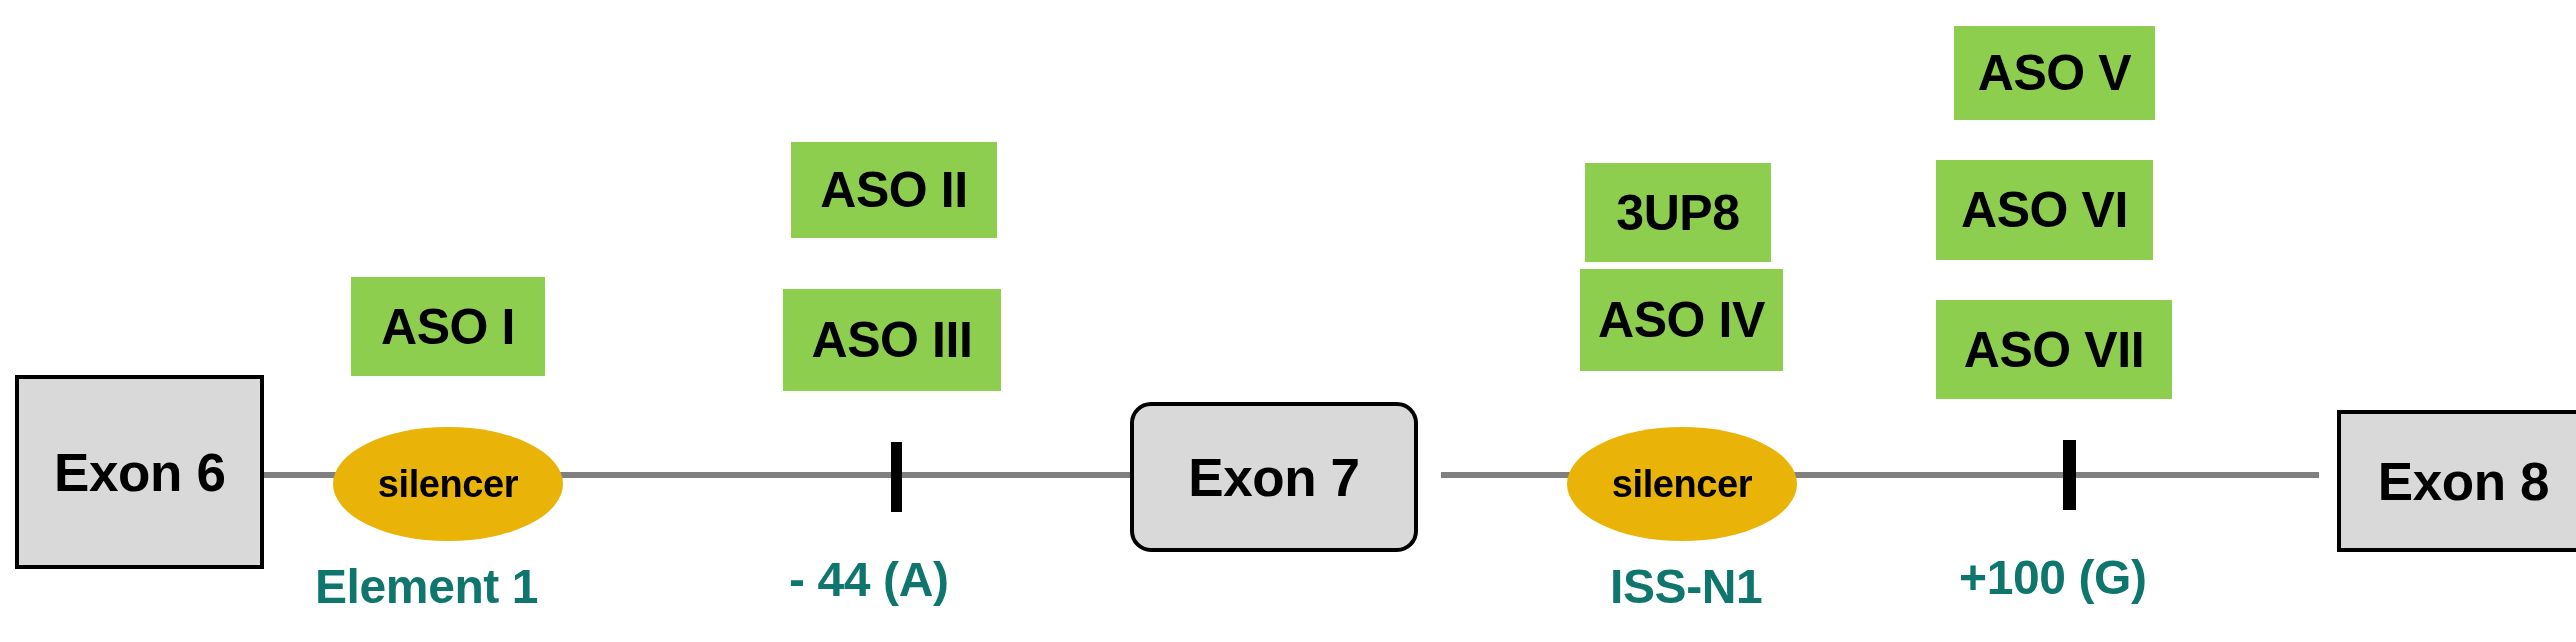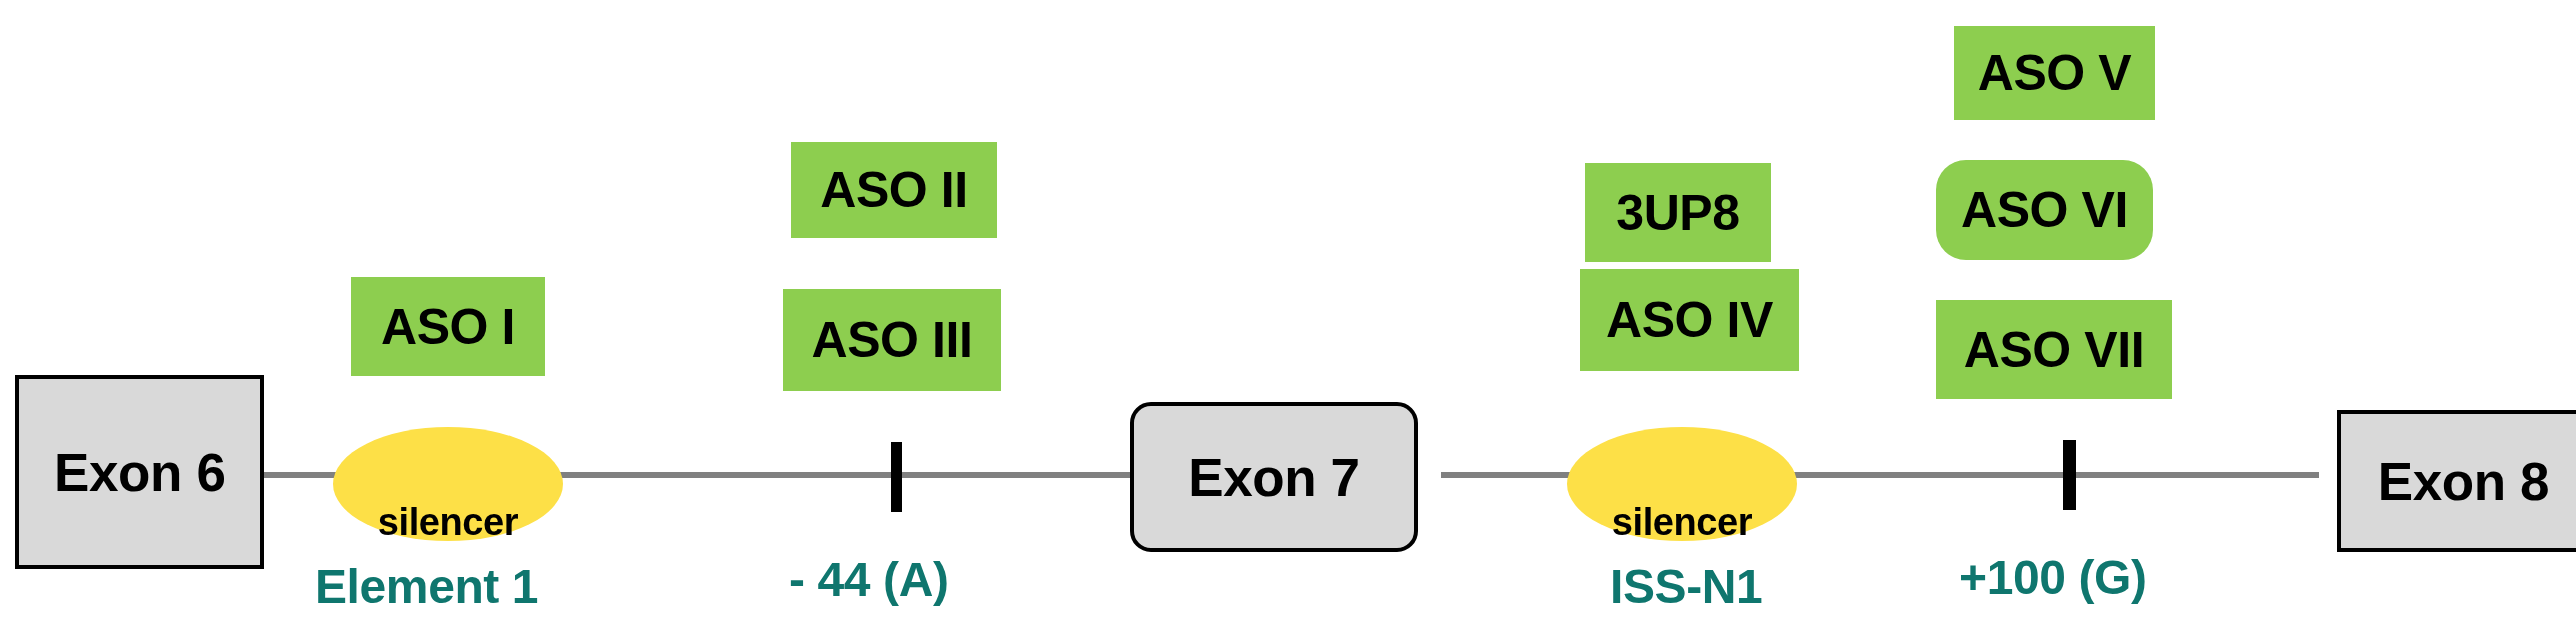--- a/index.html
+++ b/index.html
@@ -42,24 +42,24 @@
     font-size: 53px;
     color: #000000;
     line-height: 1;
     white-space: nowrap;
     letter-spacing: -0.4px;
   }
 
   
   .silencer {
     position: absolute;
-    background: #fde047;
+    background: #eab308;
     border-radius: 50%;
     display: flex;
-    align-items: flex-end;
+    align-items: center;
     justify-content: center;
   }
   .silencer-label {
     font-family: "Liberation Sans", sans-serif;
     font-weight: bold;
     font-size: 38px;
     color: #000000;
     line-height: 1;
     white-space: nowrap;
     letter-spacing: -0.4px;
@@ -144,29 +144,29 @@
   </div>
 
   <div class="aso-box" style="left:783px; top:289px; width:218px; height:102px;">
     <span class="aso-label">ASO III</span>
   </div>
 
   <div class="aso-box" style="left:1585px; top:119px; width:186px; height:99px;margin-top:44px;">
     <span class="aso-label">3UP8</span>
   </div>
 
-  <div class="aso-box" style="left:1580px; top:269px; width:219px; height:102px;">
+  <div class="aso-box" style="left:1580px; top:269px; width:203px; height:102px;">
     <span class="aso-label">ASO IV</span>
   </div>
 
   <div class="aso-box" style="left:1954px; top:26.4px; width:201px; height:94px;">
     <span class="aso-label">ASO V</span>
   </div>
 
-  <div class="aso-box" style="left:1936px; top:160px; width:217px; height:100px;border-radius:30px;">
+  <div class="aso-box" style="left:1936px; top:160px; width:217px; height:100px;">
     <span class="aso-label">ASO VI</span>
   </div>
 
   <div class="aso-box" style="left:1936px; top:300px; width:236px; height:99px;">
     <span class="aso-label">ASO VII</span>
   </div>
 
   <div class="caption" style="left:315px; top:563px;">Element 1</div>
 
   <div class="caption" style="left:789px; top:556px;">- 44 (A)</div>

